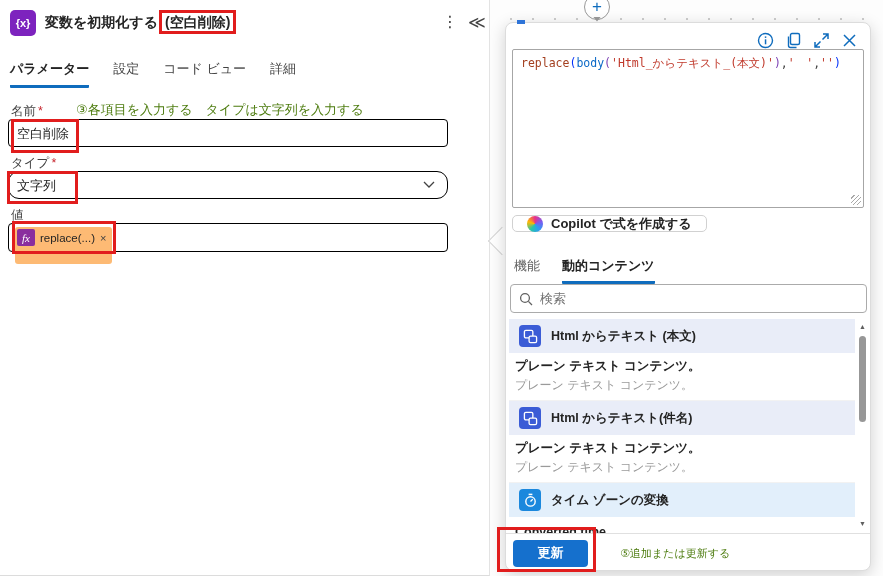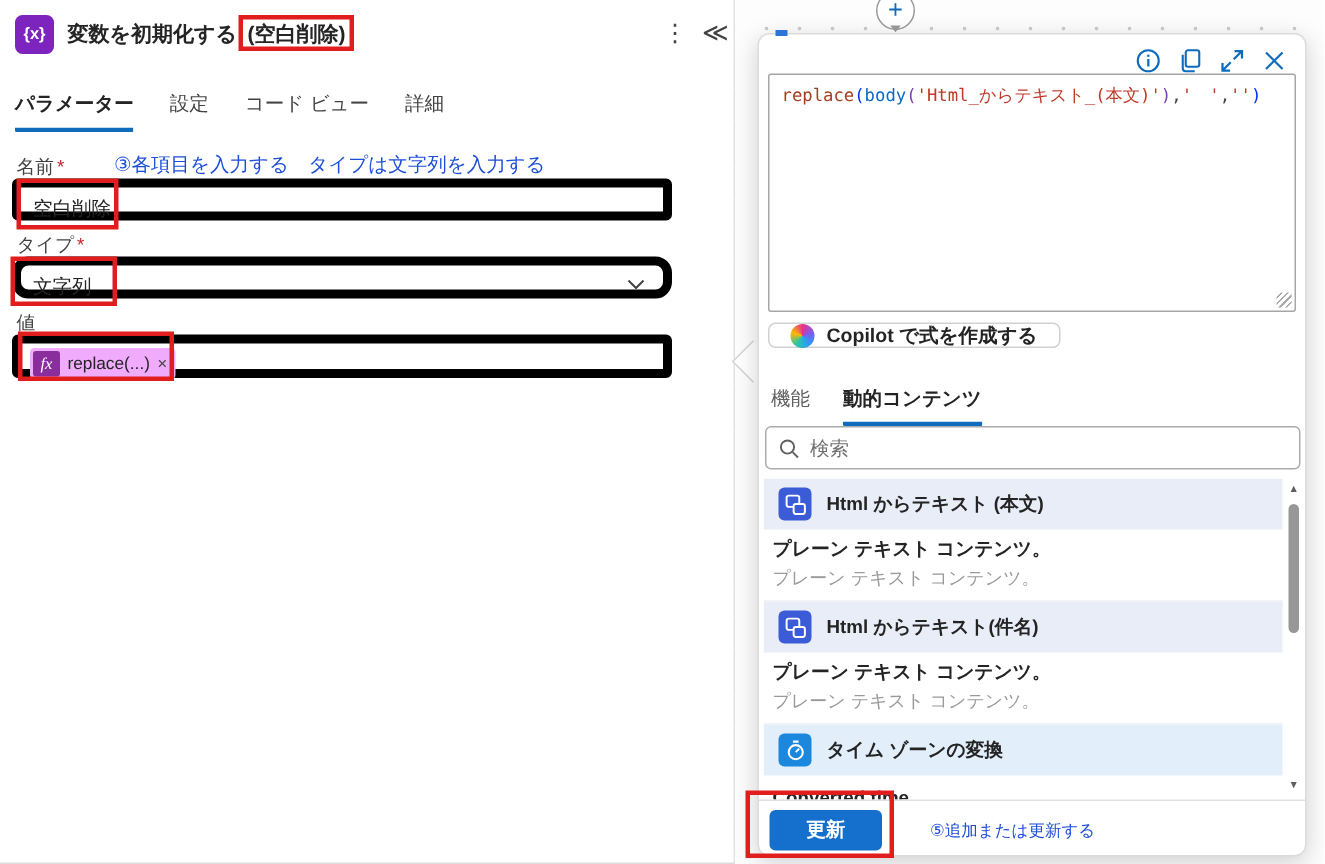--- a/index.html
+++ b/index.html
@@ -25,34 +25,34 @@
   .lp-title { margin-left:9px; font-size:14px; font-weight:600; }
   .title-boxed { border:3px solid #e11d1d; padding:1px 3px; margin-left:1px; }
   .hdr-btn { position:absolute; top:12px; font-size:16px; color:#424242; cursor:pointer; }
   .more-btn { left:442px; }
   .collapse-btn { left:468px; font-size:17px; }
 
   .lp-tabs { position:absolute; left:10px; top:60px; display:flex; gap:24px; font-size:13px; color:#424242; }
   .lp-tab { padding-bottom:7px; }
   .lp-tab.active { font-weight:700; color:#242424; border-bottom:3px solid #0f6cbd; border-radius:1px; }
 
-  .ann { color:#1d4ed8; font-size:13px; }
+  .ann { color:#4d7c0f; font-size:13px; }
   .ann3 { position:absolute; left:76px; top:101px; }
 
   .fld-lbl { position:absolute; font-size:12.5px; color:#424242; }
   .req { color:#c6262e; margin-left:2px; }
-  .fld-box { position:absolute; left:8px; width:440px; border:6px solid #000000; border-radius:4px; background:#fff; }
+  .fld-box { position:absolute; left:8px; width:440px; border:1px solid #000000; border-radius:4px; background:#fff; }
   .lbl-name { left:11px; top:103px; }
   .inp-name { top:119px; height:28px; font-size:13px; padding:5px 8px; color:#242424; }
   .lbl-type { left:11px; top:155px; }
   .sel-type { top:171px; height:28px; font-size:13px; padding:5px 8px;border-radius:11px; }
   .sel-chevron { position:absolute; right:12px; top:9px; }
   .lbl-value { left:11px; top:207px; }
   .inp-value { top:223px; height:29px; padding:3px 6px; }
-  .chip { display:inline-flex; align-items:center; background:#f0abfc; border-radius:3px; padding:2px 6px 2px 2px; gap:5px; }
+  .chip { display:inline-flex; align-items:center; background:#fdba74; border-radius:3px; padding:2px 6px 18px 2px; gap:5px; }
   .fx-badge { width:18px; height:17px; background:#8a2e9e; border-radius:2px; color:#fff;
     font-family:"Liberation Serif","DejaVu Serif",serif; font-style:italic; font-size:11px;
     display:flex; align-items:center; justify-content:center; }
   .chip-label { font-size:11.5px; color:#242424; }
   .chip-close { font-size:11px; color:#424242; cursor:pointer; }
 
   
   .red-box { position:absolute; border:3px solid #e11d1d; z-index:6; pointer-events:none; }
   .rb-name   { left:11px;  top:119px; width:68px;  height:34px; }
   .rb-type   { left:7px;   top:171px; width:71px;  height:33px; }

